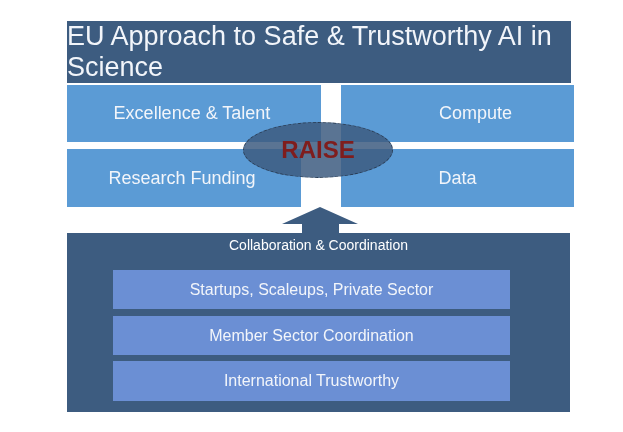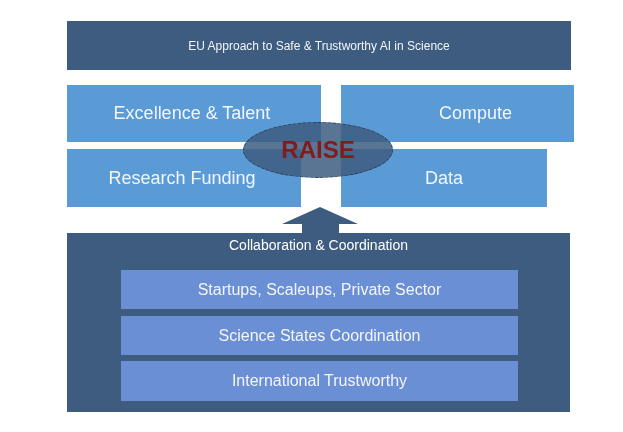--- a/index.html
+++ b/index.html
@@ -2,34 +2,34 @@
 <html><head>
 <meta charset="utf-8">
 <style>
   html, body { margin:0; padding:0; background:#ffffff; }
   body { width:623px; height:432px; position:relative; overflow:hidden;
          font-family:"Liberation Sans", "DejaVu Sans", sans-serif; }
   .abs { position:absolute; box-sizing:border-box; display:flex; align-items:center; justify-content:center; color:#f2f5fa; }
   .dark { background:#3d5c80; }
   .light { background:#5b9bd5; }
   .bar { background:#6b8fd4; }
-  #title { left:67px; top:21px; width:504px; height:49px; font-size:12px; }
+  #title { left:67px; top:21px; width:504px; height:62px; font-size:27px; }
   .pillar { font-size:18px; height:57px; }
   #p1 { left:67px; top:85px; width:254px; }
   #p2 { left:341px; top:85px; width:233px;padding-left:36px; }
   #p3 { left:67px; top:149px; width:234px; height:58px;text-align:right; }
-  #p4 { left:341px; top:149px; width:206px; height:58px; }
+  #p4 { left:341px; top:149px; width:233px; height:58px; }
   #p1 span, #p3 span { position:relative; left:-2px; }
   #ellipse { left:243px; top:122px; width:150px; height:56px; border-radius:50%;
              background:rgba(61,92,128,0.85); border:1px dashed #2a3d55;
              font-size:24px; font-weight:bold; color:#7f1d1d; }
   #arrow { position:absolute; left:282px; top:207px; width:76px; height:27px; }
   #bottom { left:67px; top:233px; width:503px; height:179px; display:block; }
   #bottom-title { position:absolute; left:0; top:4px; width:100%; text-align:center; font-size:14px; color:#ffffff; }
-  .bar { left:121px; width:397px; height:39px; font-size:16px; }
+  .bar { left:113px; width:397px; height:39px; font-size:16px; }
   #b1 { top:270px; }
   #b2 { top:316px; }
   #b3 { top:361px; height:40px; }
 </style>
 </head>
 <body>
 
 <div id="title" class="abs dark">
   <span>EU Approach to Safe &amp; Trustworthy AI in Science</span>
 </div>
@@ -56,17 +56,17 @@
 </svg>
 
 <div id="bottom" class="abs dark">
   <div id="bottom-title">Collaboration &amp; Coordination</div>
 </div>
 
 <div id="b1" class="abs bar">
   <span>Startups, Scaleups, Private Sector</span>
 </div>
 <div id="b2" class="abs bar">
-  <span>Science States Coordination</span>
+  <span>Member Sector Coordination</span>
 </div>
 <div id="b3" class="abs bar">
   <span>International Trustworthy</span>
 </div>
 
 </body></html>

